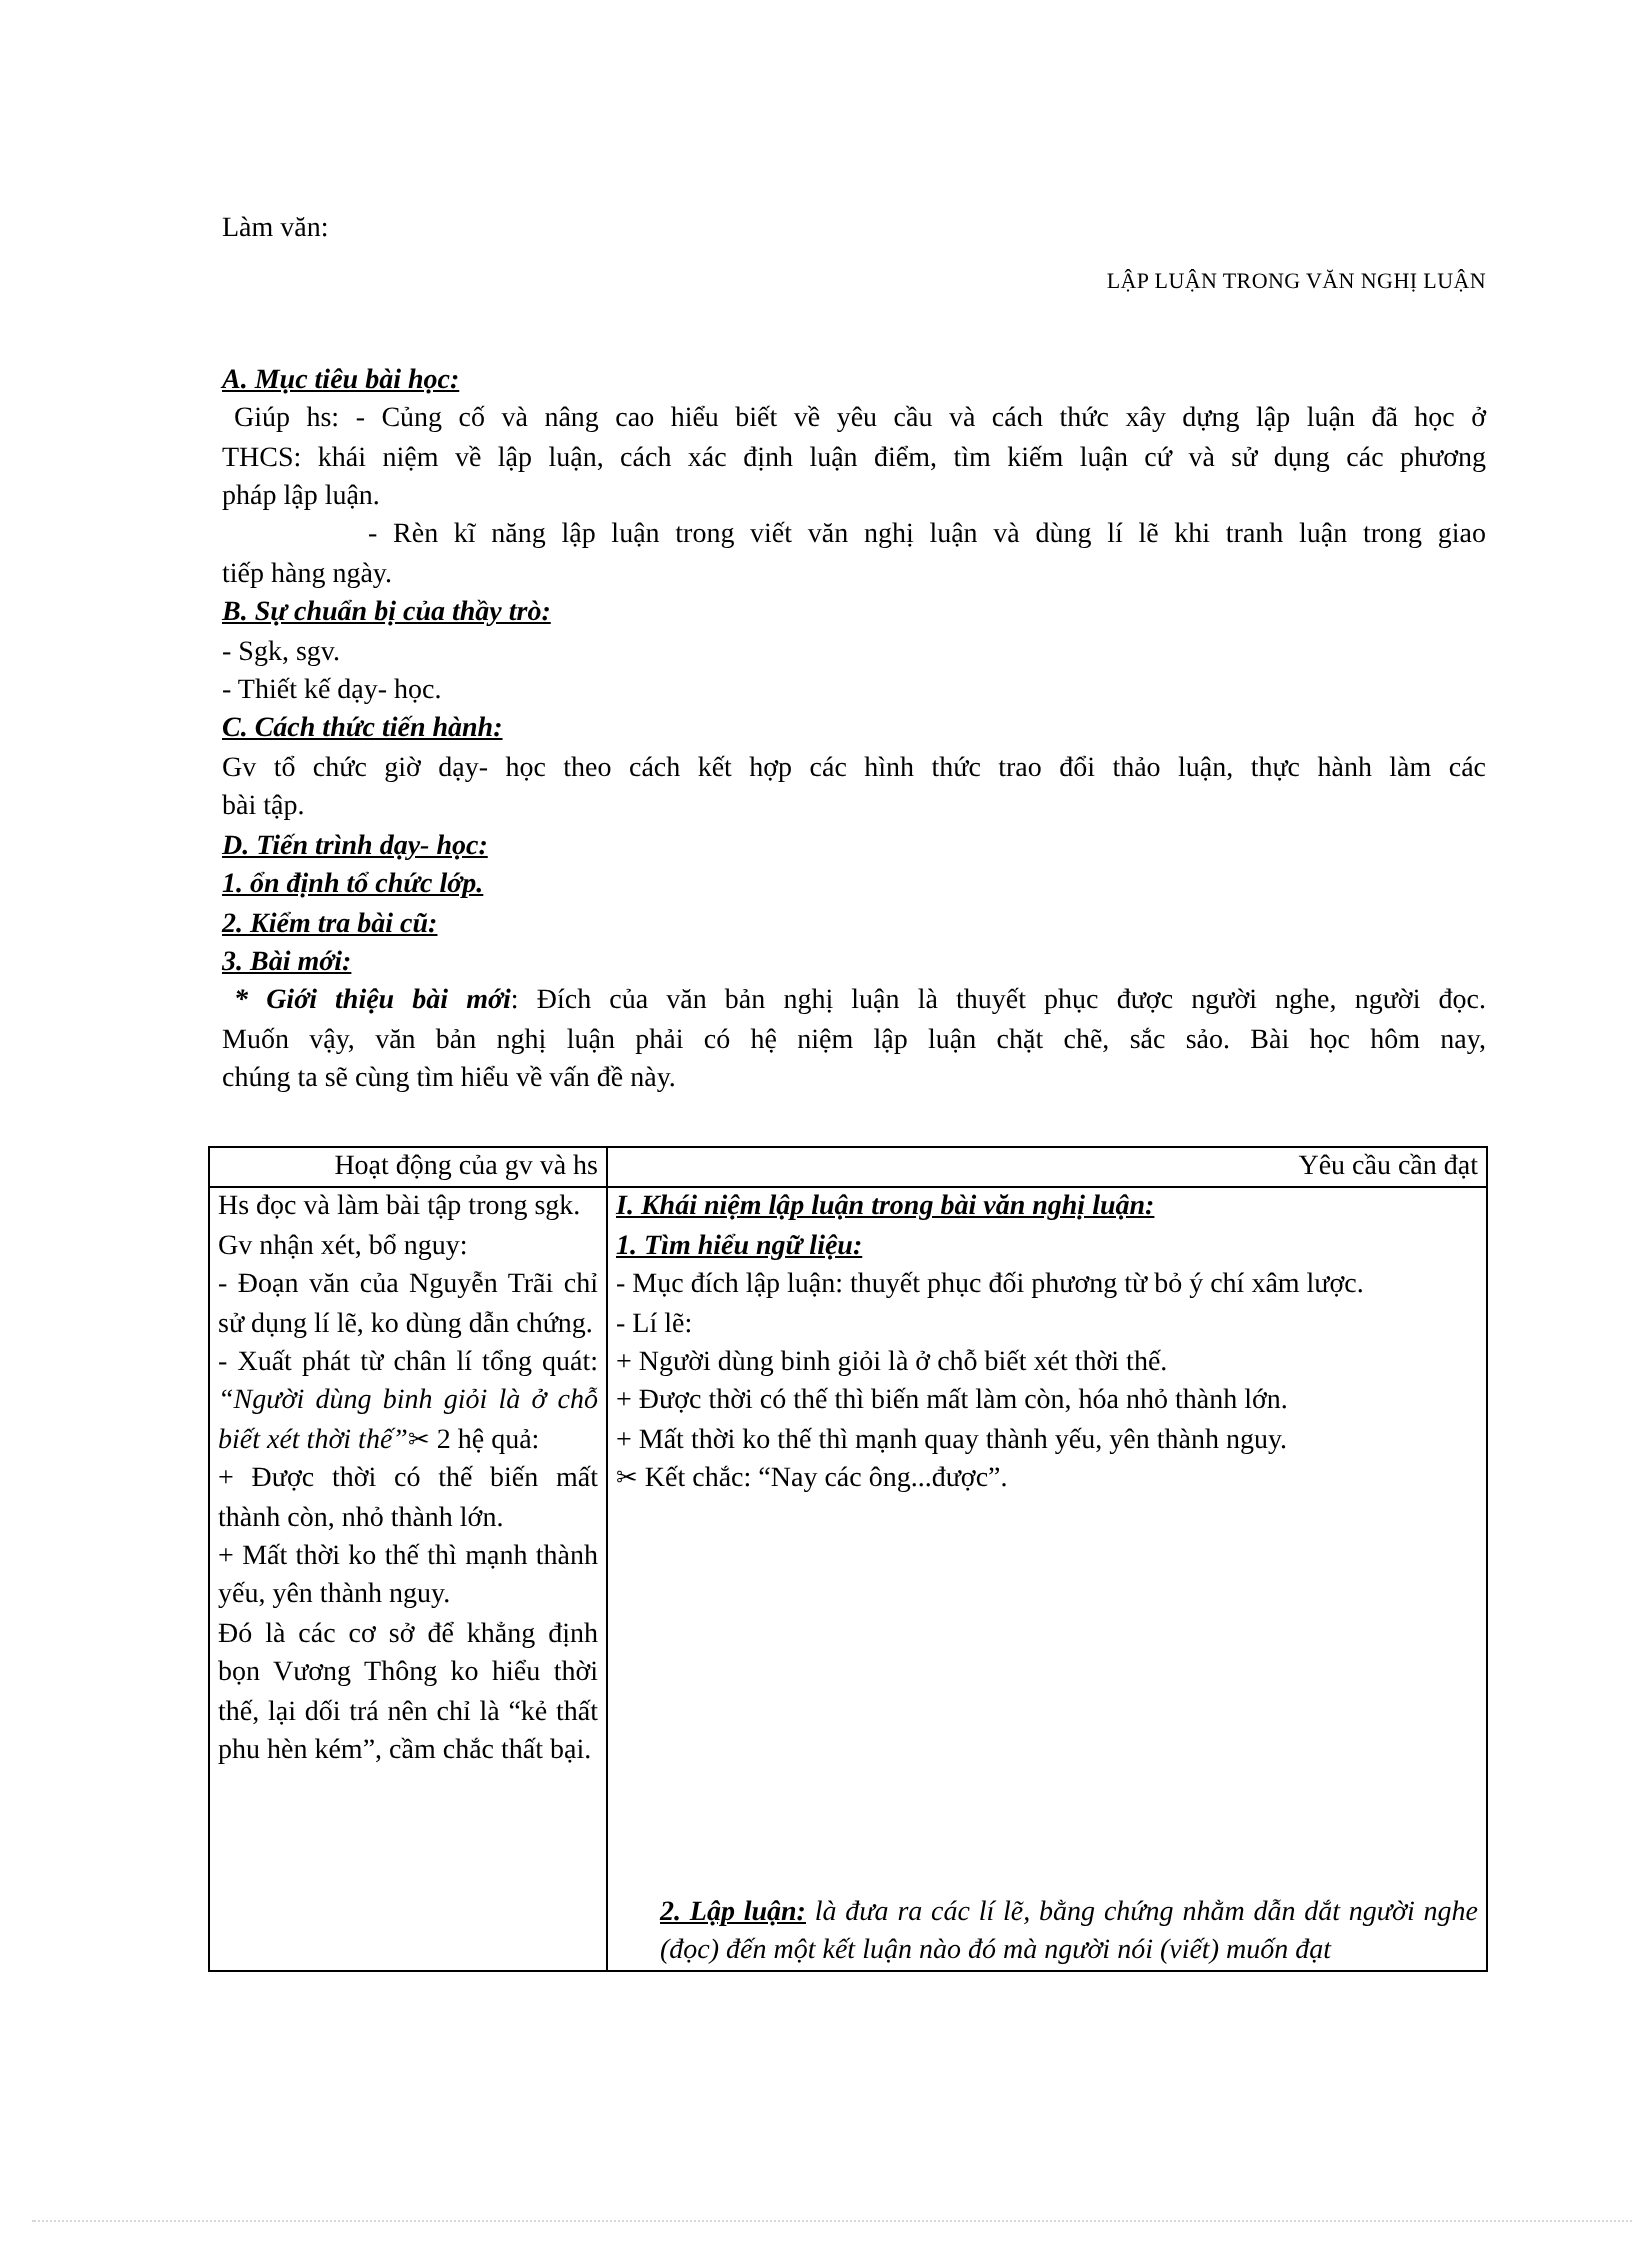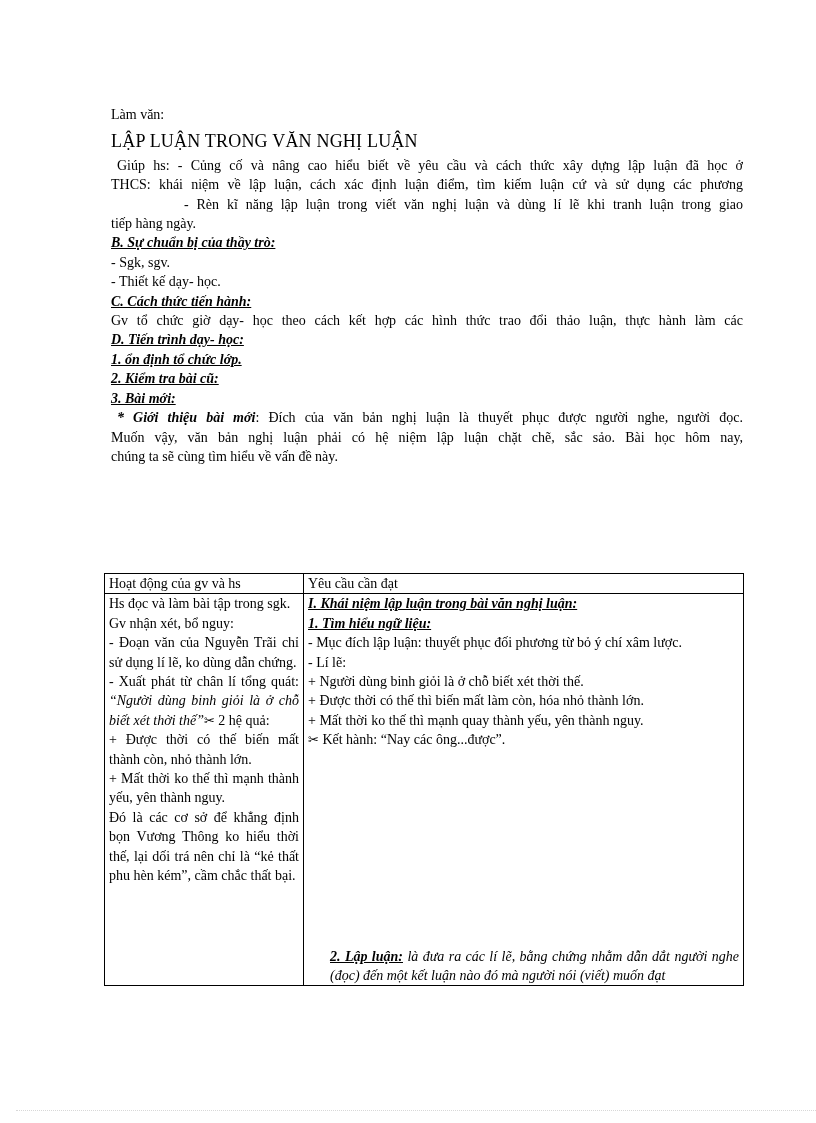--- a/index.html
+++ b/index.html
@@ -5,52 +5,55 @@
   html, body { margin: 0; padding: 0; background: #ffffff; }
   body { width: 816px; height: 1123px; position: relative; overflow: hidden;
          font-family: "Liberation Serif", "DejaVu Serif", serif; color: #000; }
   .page { position: absolute; left: 16px; top: 0; width: 816px; height: 1123px; }
   .content { position: absolute; left: 95px; top: 105px; width: 632px;
              font-size: 14px; line-height: 19.4px; }
   p { margin: 0; }
   .just { text-align: justify; margin-left: 22px; }
   .just-last { text-align: justify; text-align-last: justify; }
   .sec { font-weight: bold; font-style: italic; text-decoration: underline; }
-  .title { text-align: left; font-size: 18px; margin-top: 8px; margin-bottom: 4px; letter-spacing: 0.2px; }
+  .title { text-align: right; font-size: 11px; margin-top: 8px; margin-bottom: 29px; letter-spacing: 0.2px; }
   .indent1 { text-indent: 6px; }
   .indent-big { text-indent: 73px; }
   table { position: absolute; left: 88px; top: 573px; width: 640px; border-collapse: collapse;
           font-size: 14px; line-height: 19.4px; }
   td, th { border: 1px solid #000; vertical-align: top; padding: 0 4px; font-weight: normal; }
-  th { text-align: left; height: 19px; }
+  th { text-align: right; height: 19px; }
   .c1 { width: 190px; }
   .cell-left { text-align: justify; }
   .scissors { font-family: "DejaVu Sans", sans-serif; font-size: 13px; }
   .spacer { height: 197px; }
   .bottom-fade { position: absolute; left: 0; top: 1110px; width: 816px; border-top: 1px dotted #d8d8d8; }
 </style>
 </head>
 <body>
 
 <div class="page">
   <div class="content">
     <p>Làm văn:</p>
     <p class="title">LẬP LUẬN TRONG VĂN NGHỊ LUẬN</p>
 
+    <p><span class="sec">A. Mục tiêu bài học:</span></p>
     <p class="just-last indent1">Giúp hs: - Củng cố và nâng cao hiểu biết về yêu cầu và cách thức xây dựng lập luận đã học ở</p>
     <p class="just-last">THCS: khái niệm về lập luận, cách xác định luận điểm, tìm kiếm luận cứ và sử dụng các phương</p>
+    <p>pháp lập luận.</p>
     <p class="just-last indent-big">- Rèn kĩ năng lập luận trong viết văn nghị luận và dùng lí lẽ khi tranh luận trong giao</p>
     <p>tiếp hàng ngày.</p>
 
     <p><span class="sec">B. Sự chuẩn bị của thầy trò:</span></p>
     <p>- Sgk, sgv.</p>
     <p>- Thiết kế dạy- học.</p>
 
     <p><span class="sec">C. Cách thức tiến hành:</span></p>
     <p class="just-last">Gv tổ chức giờ dạy- học theo cách kết hợp các hình thức trao đổi thảo luận, thực hành làm các</p>
+    <p>bài tập.</p>
 
     <p><span class="sec">D. Tiến trình dạy- học:</span></p>
     <p><span class="sec">1. ổn định tổ chức lớp.</span></p>
     <p><span class="sec">2. Kiểm tra bài cũ:</span></p>
     <p><span class="sec">3. Bài mới:</span></p>
     <p class="just-last indent1">
       <b><i>* Giới thiệu bài mới</i></b><span>: Đích của văn bản nghị luận là thuyết phục được người nghe, người đọc.</span>
     </p>
     <p class="just-last">Muốn vậy, văn bản nghị luận phải có hệ niệm lập luận chặt chẽ, sắc sảo. Bài học hôm nay,</p>
     <p>chúng ta sẽ cùng tìm hiểu về vấn đề này.</p>
@@ -75,21 +78,21 @@
         <p>Đó là các cơ sở để khẳng định bọn Vương Thông ko hiểu thời thế, lại dối trá nên chỉ là “kẻ thất phu hèn kém”, cầm chắc thất bại.</p>
       </td>
       <td>
         <p><span class="sec">I. Khái niệm lập luận trong bài văn nghị luận:</span></p>
         <p><span class="sec">1. Tìm hiểu ngữ liệu:</span></p>
         <p>- Mục đích lập luận: thuyết phục đối phương từ bỏ ý chí xâm lược.</p>
         <p>- Lí lẽ:</p>
         <p>+ Người dùng binh giỏi là ở chỗ biết xét thời thế.</p>
         <p>+ Được thời có thế thì biến mất làm còn, hóa nhỏ thành lớn.</p>
         <p>+ Mất thời ko thế thì mạnh quay thành yếu, yên thành nguy.</p>
-        <p><span class="scissors">✂</span><span> Kết hành: “Nay các ông...được”.</span></p>
+        <p><span class="scissors">✂</span><span> Kết chắc: “Nay các ông...được”.</span></p>
         <div class="spacer"></div>
         <p class="just"><span class="sec">2. Lập luận:</span><i> là đưa ra các lí lẽ, bằng chứng nhằm dẫn dắt người nghe (đọc) đến một kết luận nào đó mà người nói (viết) muốn đạt</i></p>
       </td>
     </tr>
   </tbody>
     </table>
   <div class="bottom-fade"></div>
 </div>
 
 </body></html>

